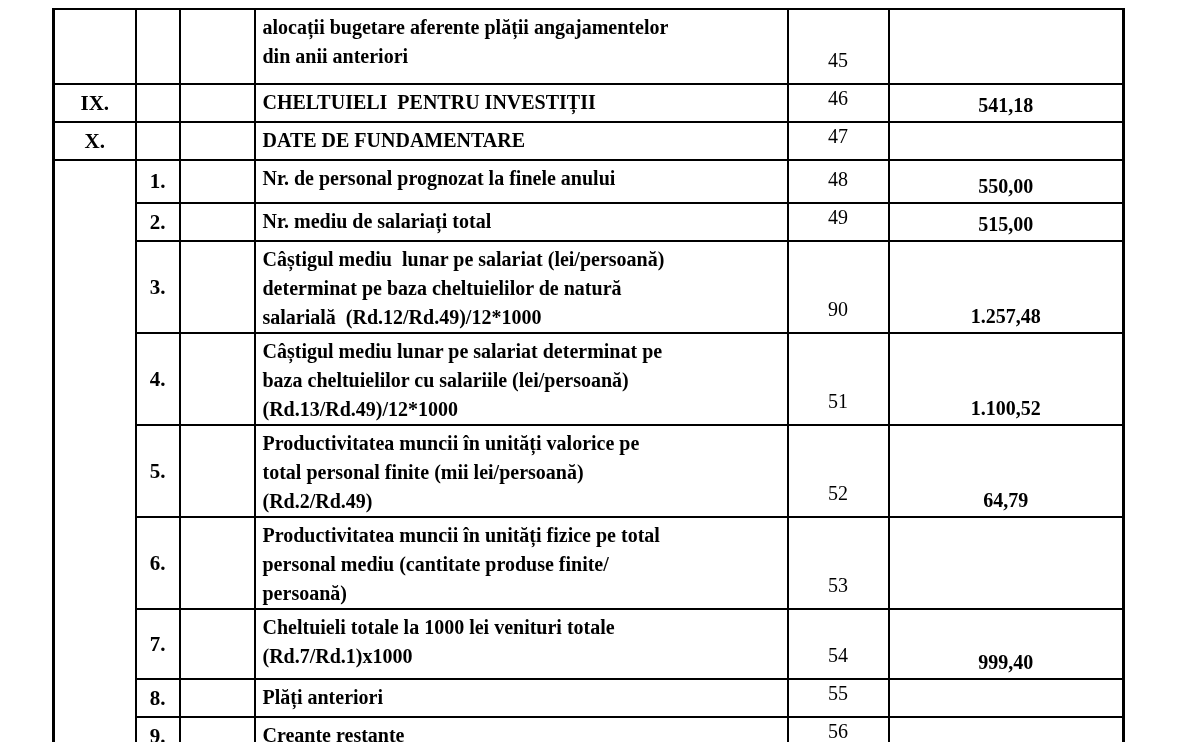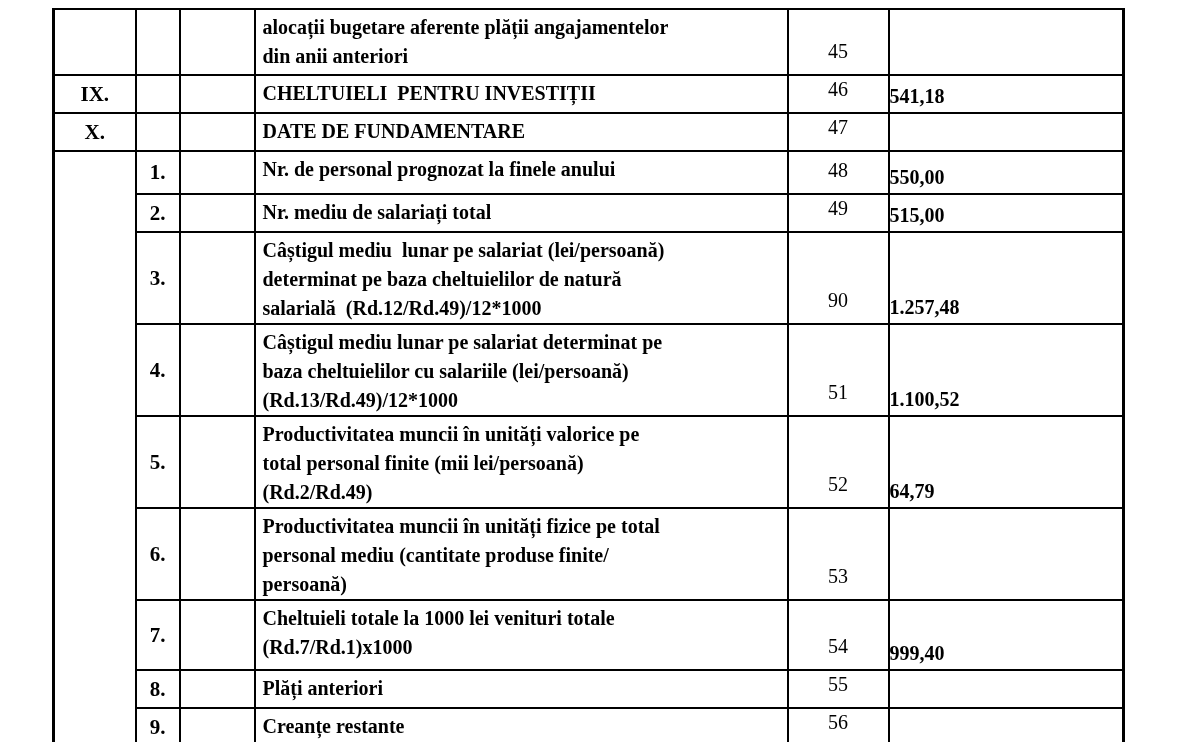--- a/index.html
+++ b/index.html
@@ -31,21 +31,21 @@
     overflow: hidden;
   }
   
   col.c-section { width: 82px; }
   col.c-item    { width: 44px; }
   col.c-spacer  { width: 75px; }
   col.c-desc    { width: 533px; }
   col.c-rowno   { width: 101px; }
   col.c-value   { width: 235px; }
   
-  tr.r0  { height: 66px; }
+  tr.r0  { height: 75px; }
   tr.r1  { height: 36px; }
   tr.r2  { height: 33px; }
   tr.r3  { height: 43px; }
   tr.r4  { height: 33px; }
   tr.r5  { height: 89px; }
   tr.r6  { height: 90px; }
   tr.r7  { height: 91px; }
   tr.r8  { height: 85px; }
   tr.r9  { height: 70px; }
   tr.r10 { height: 33px; }
@@ -74,21 +74,21 @@
   }
   td.rowno {
     text-align: center;
     vertical-align: bottom;
     font-weight: normal;
     font-size: 20px;
     line-height: 26px;
     padding-bottom: 10px;
   }
   td.value {
-    text-align: left;
+    text-align: center;
     vertical-align: bottom;
     font-weight: bold;
     font-size: 20px;
     line-height: 26px;
     padding-bottom: 3px;
   }
 </style>
 </head>
 <body>
 

